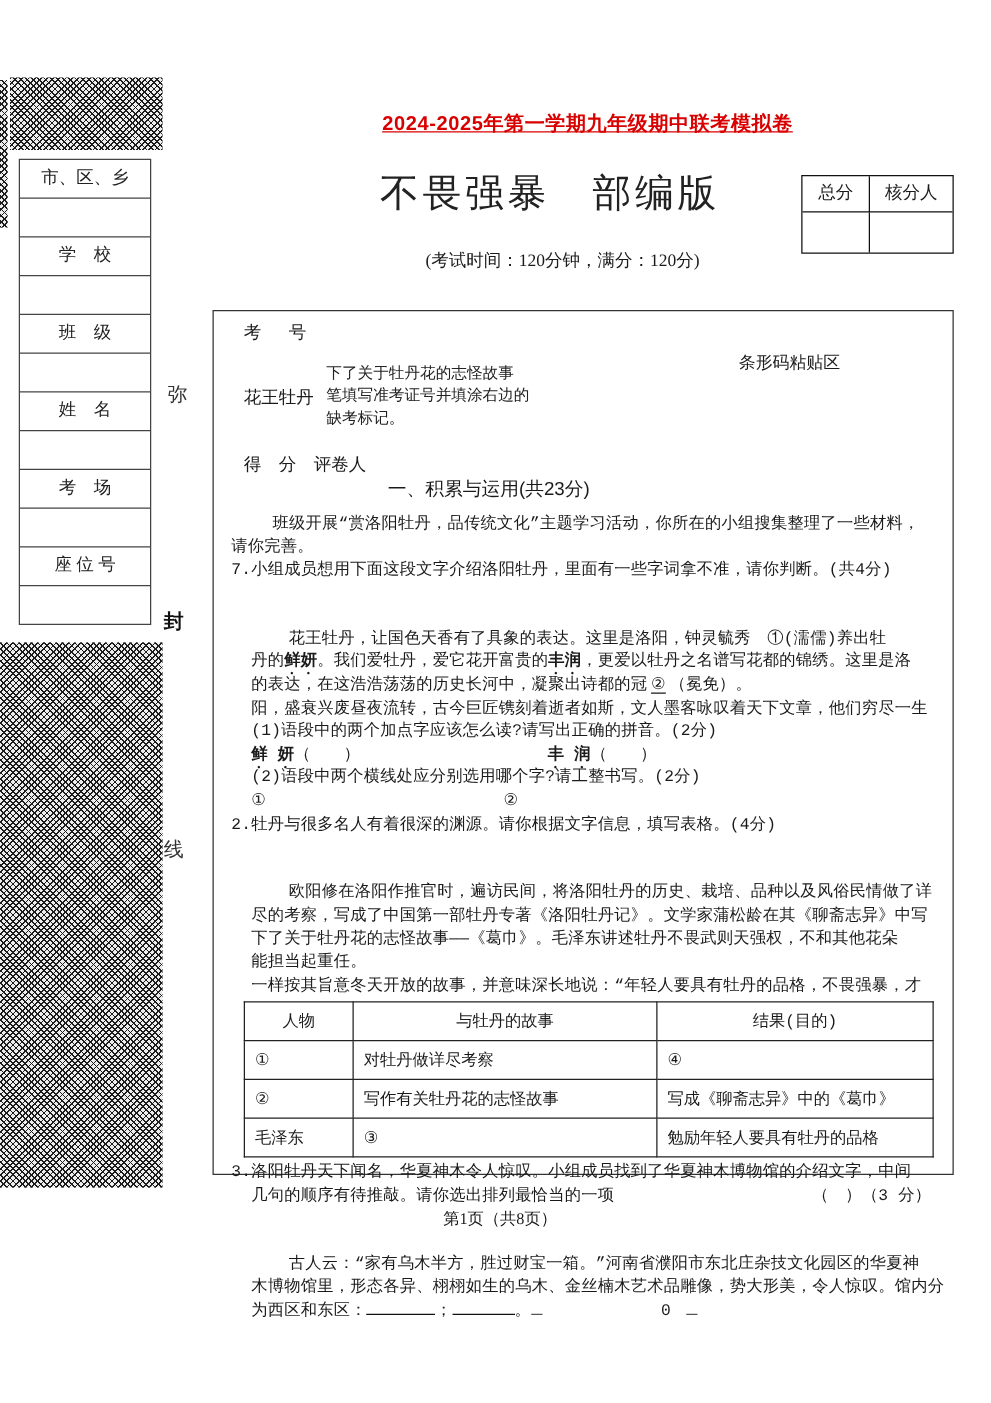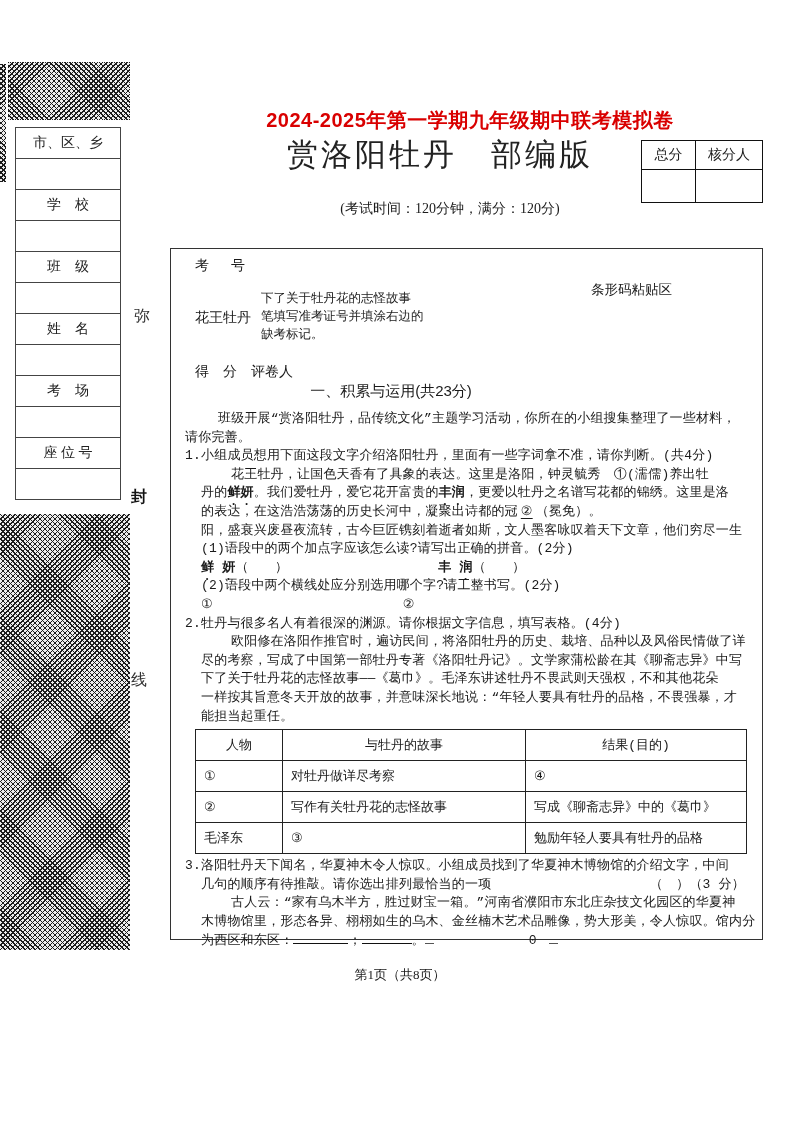--- a/index.html
+++ b/index.html
@@ -22,23 +22,23 @@
   
   #sidebar-table{left:15px;top:127px;width:104px;border:1px solid #444;}
   .sb-row{height:30px;line-height:30px;border-bottom:1px solid #444;
     text-align:center;font-size:14px;color:#222;overflow:hidden;}
   .sb-row:last-child{border-bottom:none;}
   .seal-char{font-size:16px;color:#333;}
   #seal-mi{left:134px;top:306px;}
   #seal-feng{left:131px;top:487px;font-weight:700;color:#111;}
   #seal-xian{left:131px;top:670px;}
   
-  #red-title{left:170px;top:107px;width:600px;text-align:center;
+  #red-title{left:170px;top:89px;width:600px;text-align:center;
     font-family:"Liberation Sans","DejaVu Sans",sans-serif;
-    font-weight:700;font-size:20px;letter-spacing:0.5px;}
+    font-weight:700;font-size:16px;letter-spacing:0.5px;text-decoration:underline;}
   #subject-title{left:140px;top:134px;width:600px;text-align:center;
     font-size:31px;letter-spacing:3px;color:#222;}
   #exam-info{left:150px;top:200px;width:600px;text-align:center;font-size:14px;}
   
   #score-box{left:641px;top:140px;width:120px;border:1.5px solid #111;}
   .score-row{display:flex;}
   .score-cell{border-right:1px solid #111;border-bottom:1px solid #111;
     text-align:center;font-size:14px;}
   .score-c1{width:53px;}
   .score-c2{flex:1;border-right:none;}
@@ -50,21 +50,21 @@
   #forbid-label{left:24px;top:60px;font-size:14px;}
   #instruction{left:90px;top:40px;width:200px;font-size:12.5px;line-height:18px;color:#222;}
   #barcode-label{left:420px;top:32px;font-size:13.5px;}
   #score-row-label{left:24px;top:114px;font-size:14px;}
   #sec-title{left:0;top:133px;width:440px;text-align:center;
     font-family:"Liberation Sans","DejaVu Sans",sans-serif;font-weight:400;font-size:15px;}
   
   #content{left:14px;top:161px;width:566px;font-family:Liberation Mono, monospace;}
   .l{height:18.6px;line-height:18.6px;font-size:13px;white-space:nowrap;letter-spacing:0.2px;}
   .ind1{padding-left:16px;}
-  .ind2{padding-left:46px;}
+  .ind2{padding-left:46px;margin-top:36px;}
   .indA{padding-left:33px;}
   .flexline{display:flex;justify-content:space-between;padding-right:6px;}
   .em{font-weight:700;
     text-emphasis:filled dot;-webkit-text-emphasis:filled dot;
     text-emphasis-position:under right;-webkit-text-emphasis-position:under;}
   .u2{text-decoration:underline;text-underline-offset:3px;padding:0 3px;}
   .gap150{display:inline-block;width:150px;}
   .gap190{display:inline-block;width:190px;}
   .ul{display:inline-block;border-bottom:1px solid #111;height:12px;vertical-align:baseline;}
   .tick{display:inline-block;border-bottom:1px solid #555;height:10px;width:9px;}
@@ -97,21 +97,21 @@
   <div class="sb-row"></div>
   <div class="sb-row">座 位 号</div>
   <div class="sb-row"></div>
 </div>
 
 <div class="abs seal-char" id="seal-mi">弥</div>
 <div class="abs seal-char" id="seal-feng">封</div>
 <div class="abs seal-char" id="seal-xian">线</div>
 
 <div class="abs" id="red-title" style="color:#d90000;">2024-2025年第一学期九年级期中联考模拟卷</div>
-<div class="abs" id="subject-title">赏洛阳牡丹　部编版</div>
+<div class="abs" id="subject-title">不畏强暴　部编版</div>
 <div class="abs" id="exam-info">(考试时间：120分钟，满分：120分)</div>
 
 <div class="abs" id="score-box">
   <div class="score-row score-head">
     <div class="score-cell score-c1">总分</div>
     <div class="score-cell score-c2">核分人</div>
   </div>
   <div class="score-row score-empty">
     <div class="score-cell score-c1"></div>
     <div class="score-cell score-c2"></div>
@@ -126,35 +126,35 @@
     <div>笔填写准考证号并填涂右边的</div>
     <div>缺考标记。</div>
   </div>
   <div class="abs" id="barcode-label">条形码粘贴区</div>
   <div class="abs" id="score-row-label">得　分　评卷人</div>
   <div class="abs" id="sec-title">一、积累与运用(共23分)</div>
 
   <div class="abs" id="content">
     <div class="l indA">班级开展“赏洛阳牡丹，品传统文化”主题学习活动，你所在的小组搜集整理了一些材料，</div>
     <div class="l">请你完善。</div>
-    <div class="l">1.小组成员想用下面这段文字介绍洛阳牡丹，里面有一些字词拿不准，请你判断。(共4分)</div>
+    <div class="l">7.小组成员想用下面这段文字介绍洛阳牡丹，里面有一些字词拿不准，请你判断。(共4分)</div>
     <div class="l ind2">花王牡丹，让国色天香有了具象的表达。这里是洛阳，钟灵毓秀　①(濡儒)养出牡</div>
     <div class="l ind1"><span>丹的</span><span class="em">鲜妍</span><span>。我们爱牡丹，爱它花开富贵的</span><span class="em">丰润</span><span>，更爱以牡丹之名谱写花都的锦绣。这里是洛</span></div>
     <div class="l ind1"><span>的表达，在这浩浩荡荡的历史长河中，凝聚出诗都的冠</span><span class="u2">②</span><span>（冕免）。</span></div>
     <div class="l ind1">阳，盛衰兴废昼夜流转，古今巨匠镌刻着逝者如斯，文人墨客咏叹着天下文章，他们穷尽一生</div>
     <div class="l ind1">(1)语段中的两个加点字应该怎么读?请写出正确的拼音。(2分)</div>
     <div class="l ind1"><span class="em">鲜 妍</span><span>（　　）</span><span class="gap150"></span><span class="em">丰 润</span><span>（　　）</span></div>
     <div class="l ind1">(2)语段中两个横线处应分别选用哪个字?请工整书写。(2分)</div>
     <div class="l ind1"><span>①</span><span class="gap190"></span><span>②</span></div>
     <div class="l">2.牡丹与很多名人有着很深的渊源。请你根据文字信息，填写表格。(4分)</div>
     <div class="l ind2">欧阳修在洛阳作推官时，遍访民间，将洛阳牡丹的历史、栽培、品种以及风俗民情做了详</div>
     <div class="l ind1">尽的考察，写成了中国第一部牡丹专著《洛阳牡丹记》。文学家蒲松龄在其《聊斋志异》中写</div>
     <div class="l ind1">下了关于牡丹花的志怪故事——《葛巾》。毛泽东讲述牡丹不畏武则天强权，不和其他花朵</div>
+    <div class="l ind1">能担当起重任。</div>
     <div class="l ind1">一样按其旨意冬天开放的故事，并意味深长地说：“年轻人要具有牡丹的品格，不畏强暴，才</div>
-    <div class="l ind1">能担当起重任。</div>
 
     <table id="story-table">
       <tbody>
           <tr>
         <td class="th-cell cw1">人物</td>
         <td class="th-cell cw2">与牡丹的故事</td>
         <td class="th-cell">结果(目的)</td>
       </tr>
       <tr>
         <td>①</td>

